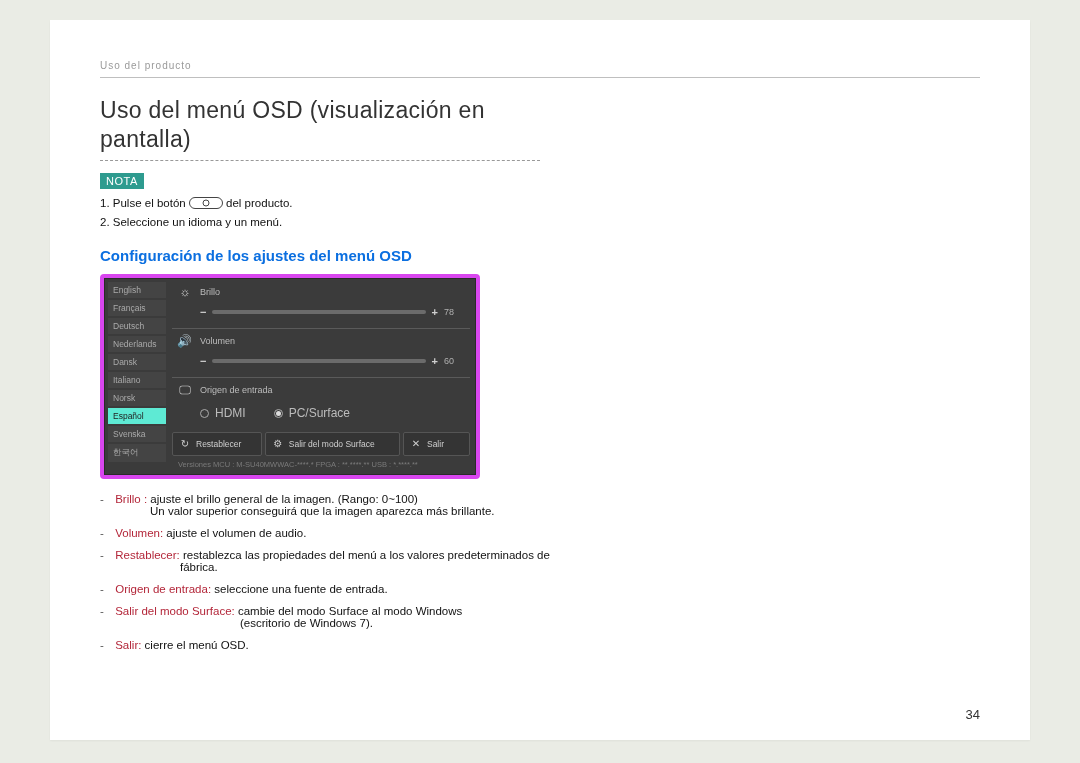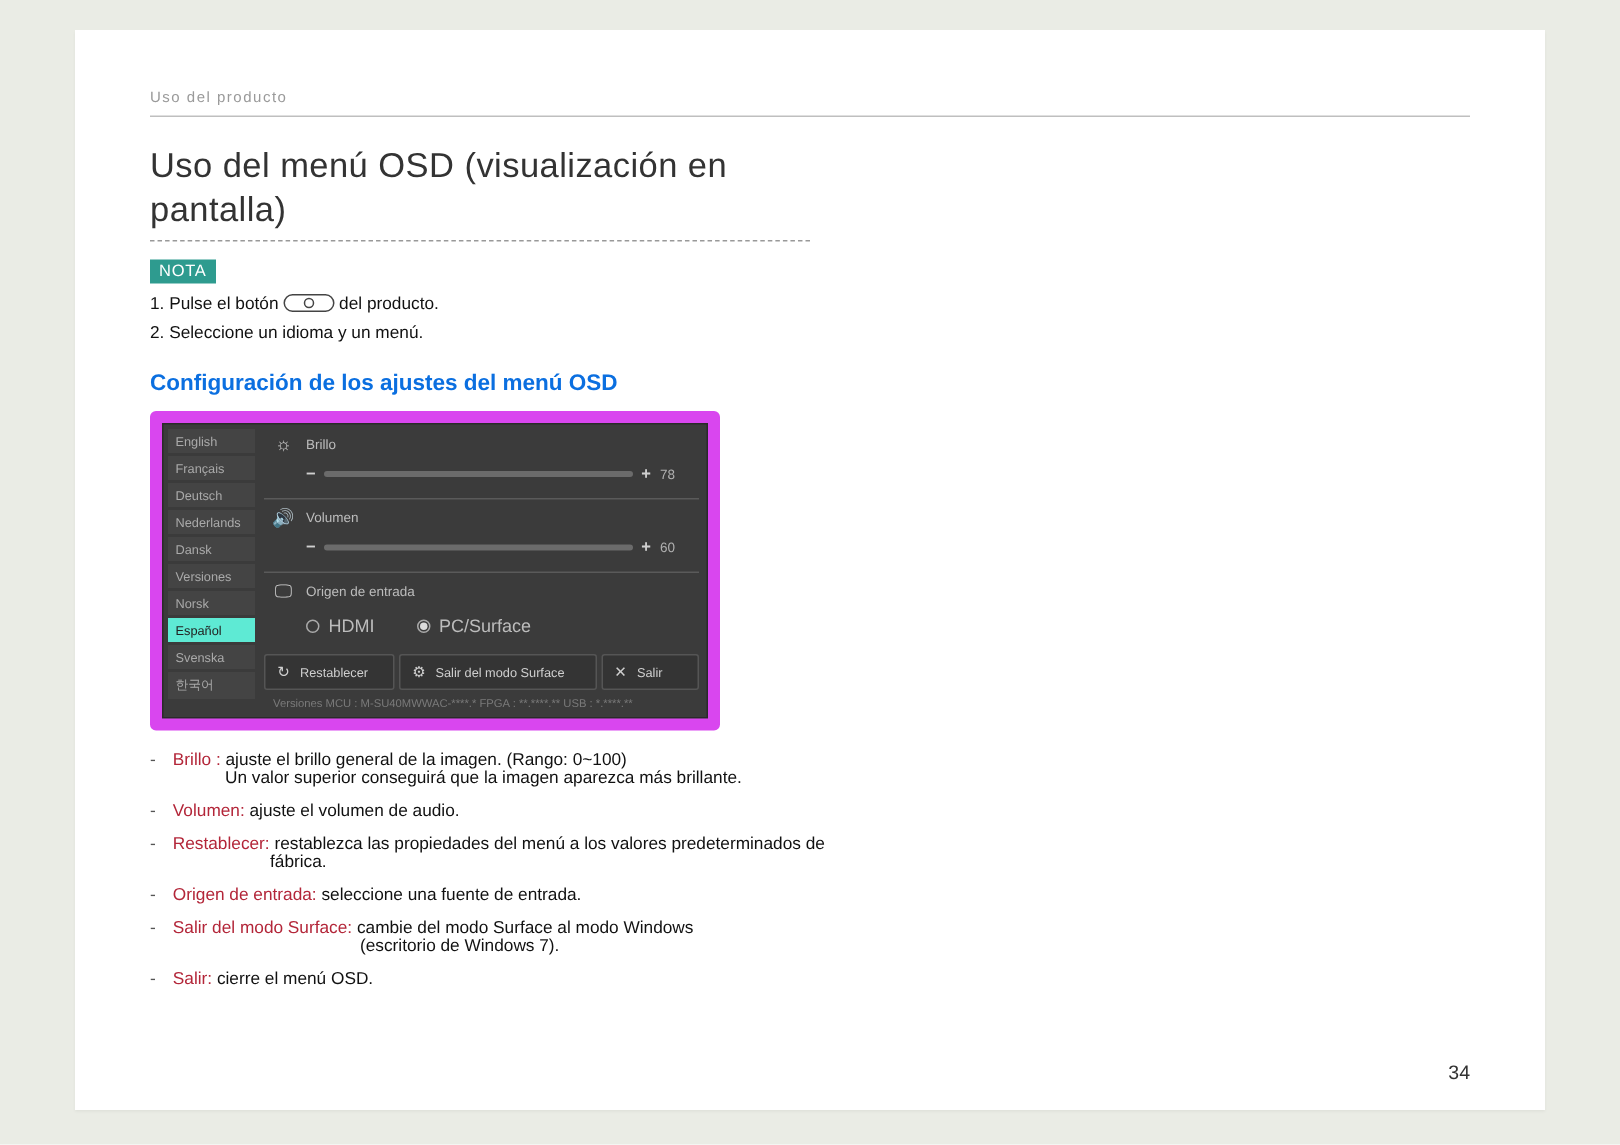--- a/index.html
+++ b/index.html
@@ -84,21 +84,21 @@
   .h2 {
     color: #0b6fe0;
     font-size: 15px;
     font-weight: 700;
     margin-bottom: 10px;
   }
   
   .osd {
     width: 380px;
     background: #3b3b3b;
-    border: 8px solid #d946ef;
+    border: 4px solid #d946ef;
     border-radius: 4px;
     box-shadow: inset 0 0 0 1px #2a2a2a;
     display: flex;
     padding: 4px;
     font-size: 9px;
     color: #bcbcbc;
   }
   .lang-col {
     width: 58px;
     display: flex;
@@ -234,21 +234,21 @@
   <h2 class="h2">Configuración de los ajustes del menú OSD</h2>
 
   
   <div class="osd">
     <div class="lang-col">
       <div class="lang-item">English</div>
       <div class="lang-item">Français</div>
       <div class="lang-item">Deutsch</div>
       <div class="lang-item">Nederlands</div>
       <div class="lang-item">Dansk</div>
-      <div class="lang-item">Versiones</div>
+      <div class="lang-item">Italiano</div>
       <div class="lang-item">Norsk</div>
       <div class="lang-item selected">Español</div>
       <div class="lang-item">Svenska</div>
       <div class="lang-item">한국어</div>
     </div>
 
     <div class="osd-main">
       <div class="osd-block">
         <div class="osd-row">
           <span class="osd-icon">☼</span>

